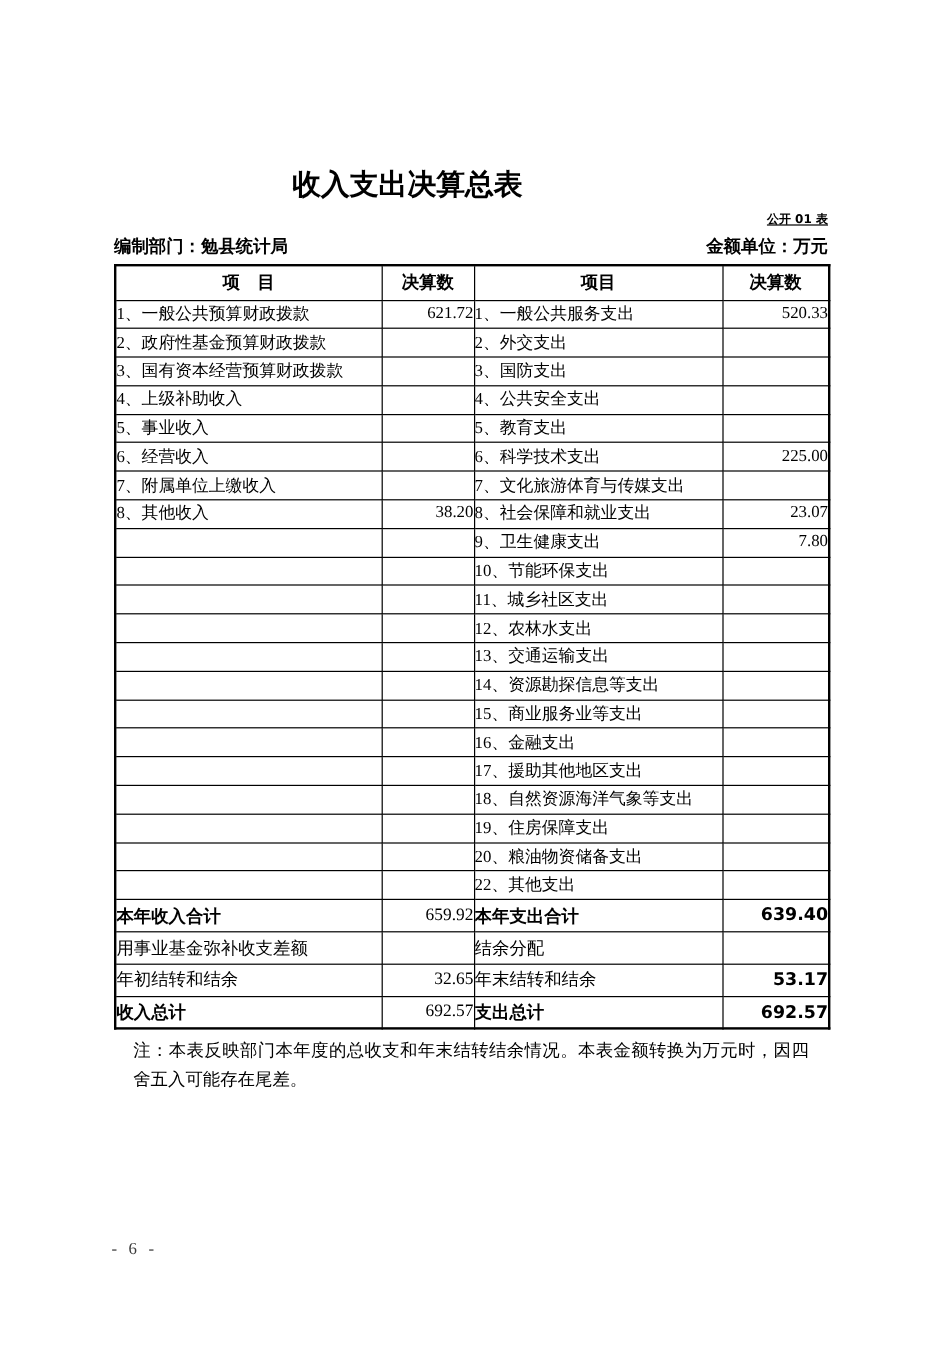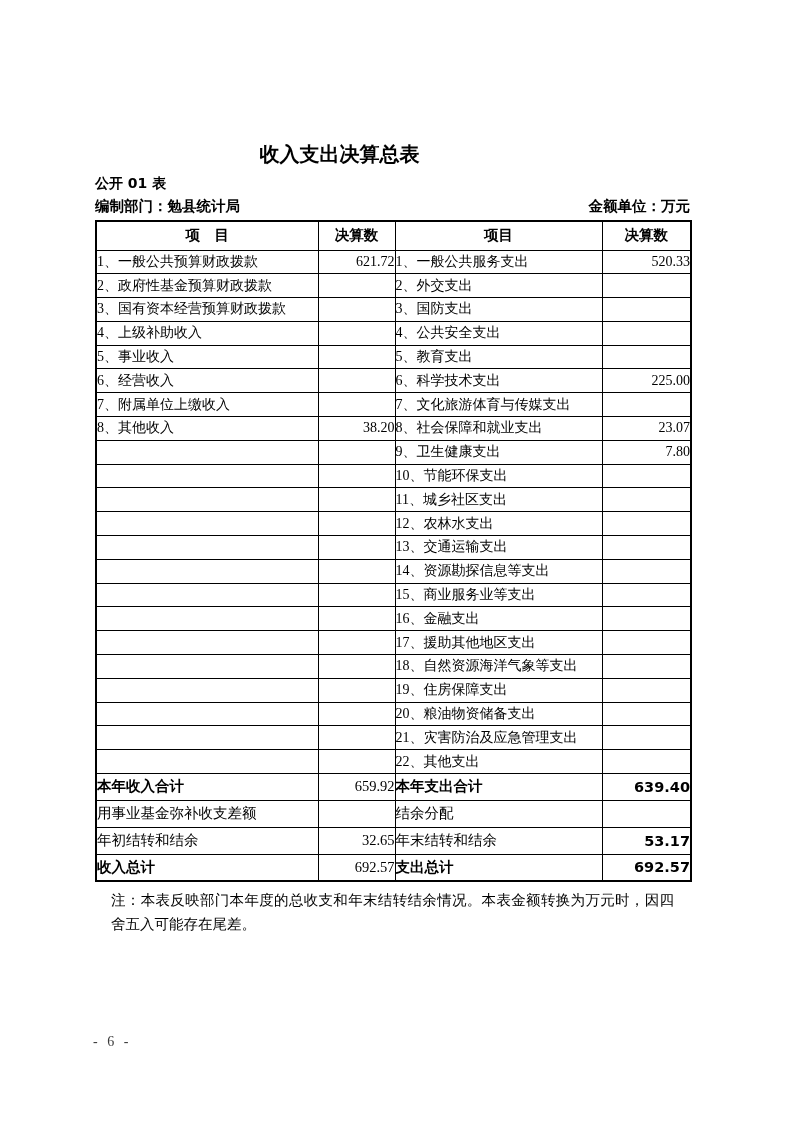--- a/index.html
+++ b/index.html
@@ -7,24 +7,24 @@
   .page {
     position: relative; width: 793px; height: 1122px;
     background: #fff; color: #000; overflow: hidden;
     font-family: "Liberation Serif", "DejaVu Serif", serif;
   }
   .content { position: absolute; left: 95px; top: 0; width: 595px; }
   .hei { font-family: "DejaVu Sans", "Liberation Sans", sans-serif; font-weight: bold; }
 
   .title {
     margin: 0; padding-top: 141px;
-    font-size: 20px; line-height: 27px; text-align: center;
+    font-size: 24px; line-height: 27px; text-align: center;
     position: relative; left: -53px;
   }
-  .table-code { margin-top: 7px; text-align: left; font-size: 14px; line-height: 17px; }
+  .table-code { margin-top: 7px; text-align: right; font-size: 10px; line-height: 17px; text-decoration: underline; }
   .meta-row {
     display: flex; justify-content: space-between;
     font-size: 14.5px; line-height: 17px; margin-top: 6px; margin-bottom: 5px;
   }
 
   table.budget { border-collapse: collapse; table-layout: fixed; width: 595px; border: 2px solid #000; }
   .budget th, .budget td { border: 1px solid #000; overflow: hidden; white-space: nowrap; padding: 0; }
   .budget thead tr.section-row th { height: 28px; font-size: 15px; letter-spacing: 2px; }
   .budget thead tr.cols-row th { height: 29px; font-size: 14.5px; }
   .budget tbody tr.data td { height: 23.8px; font-size: 14px; }
@@ -188,26 +188,20 @@
           </tr>
           <tr class="data">
             <td class="lbl income-lbl"></td>
             <td class="val"></td>
             <td class="lbl expense-lbl divider-left">20、粮油物资储备支出</td>
             <td class="val"></td>
           </tr>
           <tr class="data">
             <td class="lbl income-lbl"></td>
             <td class="val"></td>
-            <td class="lbl expense-lbl divider-left">21、灾害防治及应急管理支出</td>
-            <td class="val"></td>
-          </tr>
-          <tr class="data">
-            <td class="lbl income-lbl"></td>
-            <td class="val"></td>
             <td class="lbl expense-lbl divider-left">22、其他支出</td>
             <td class="val"></td>
           </tr>
           <tr class="summary">
             <td class="sum-lbl hei">本年收入合计</td>
             <td class="val">659.92</td>
             <td class="sum-lbl divider-left hei">本年支出合计</td>
             <td class="val hei">639.40</td>
           </tr>
           <tr class="summary">

